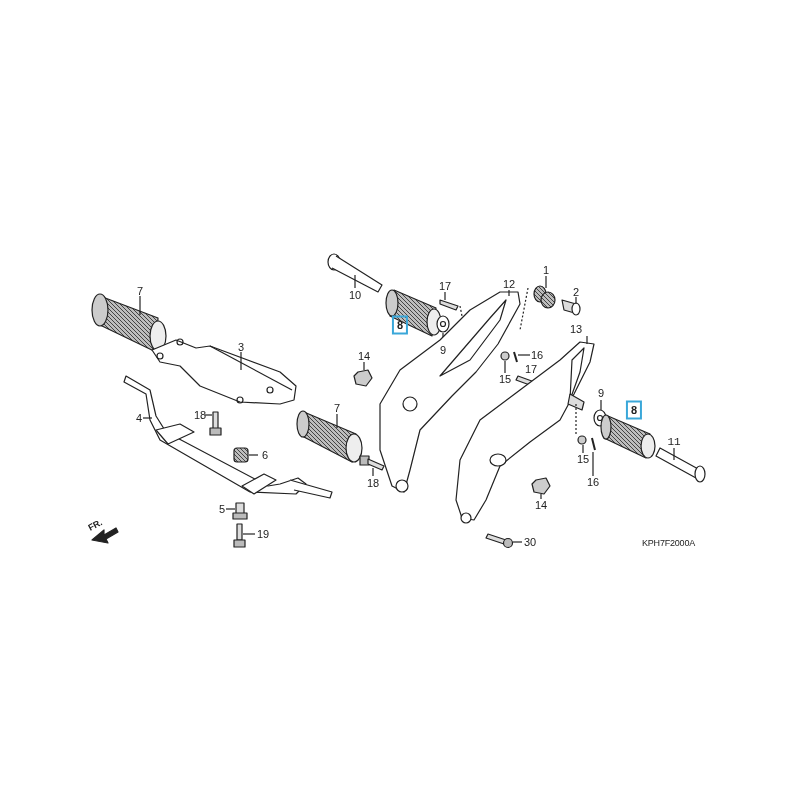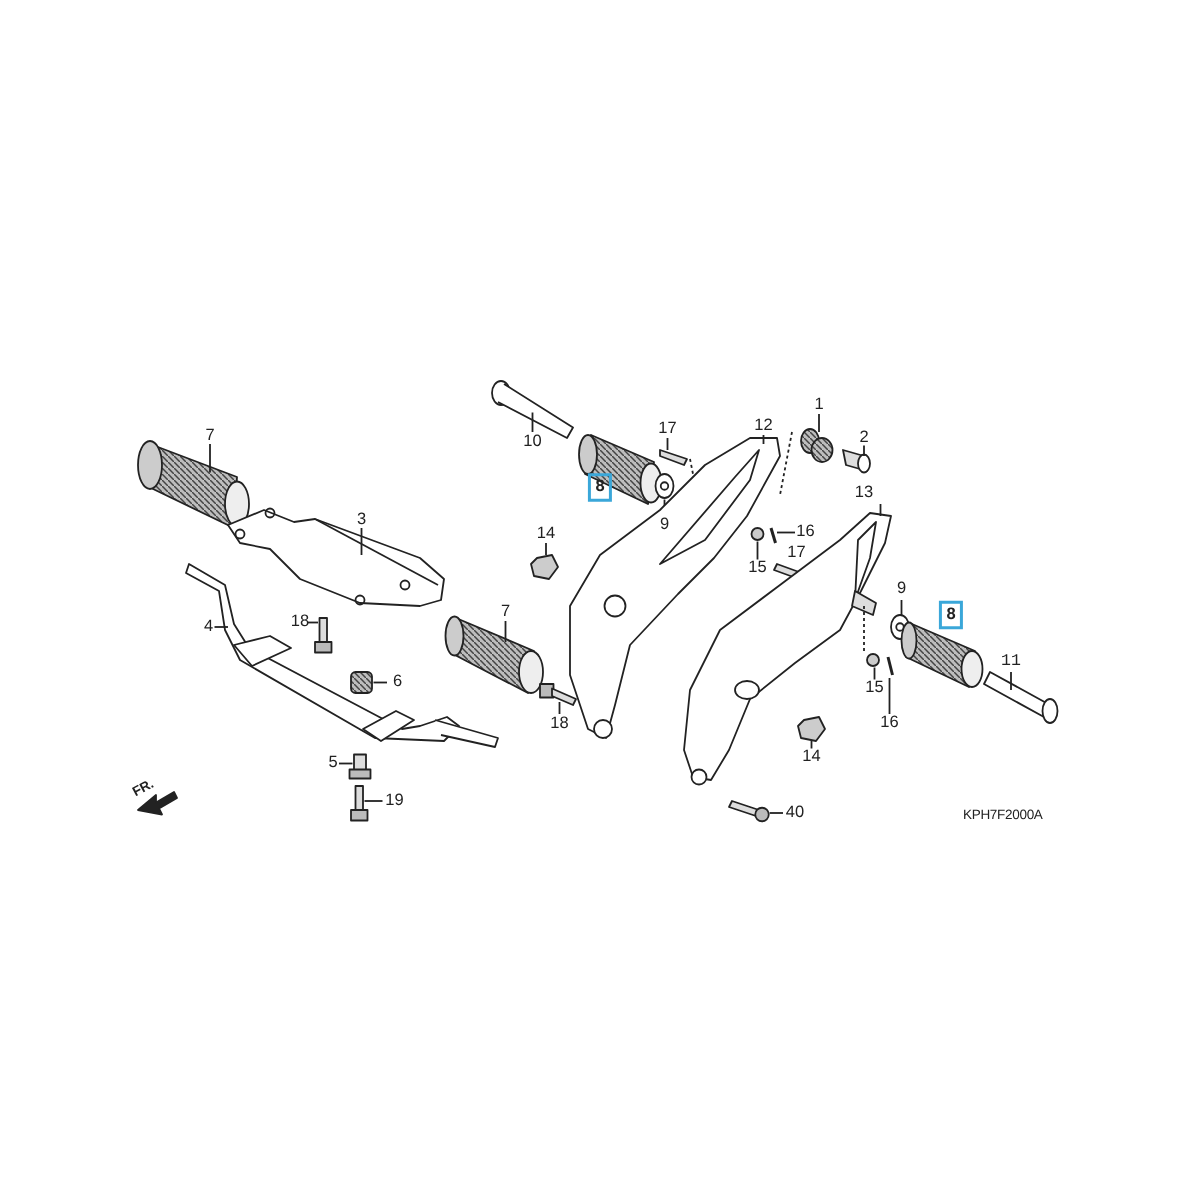--- a/index.html
+++ b/index.html
@@ -219,17 +219,17 @@
     <div class="lbl" style="left: 541px; top: 505px;">14</div>
     <div class="lbl" style="left: 505px; top: 379px;">15</div>
     <div class="lbl" style="left: 583px; top: 459px;">15</div>
     <div class="lbl" style="left: 537px; top: 355px;">16</div>
     <div class="lbl" style="left: 593px; top: 482px;">16</div>
     <div class="lbl" style="left: 445px; top: 286px;">17</div>
     <div class="lbl" style="left: 531px; top: 369px;">17</div>
     <div class="lbl" style="left: 200px; top: 415px;">18</div>
     <div class="lbl" style="left: 373px; top: 483px;">18</div>
     <div class="lbl" style="left: 263px; top: 534px;">19</div>
-    <div class="lbl" style="left: 530px; top: 542px;">40</div>
+    <div class="lbl" style="left: 530px; top: 542px;">30</div>
   </div>
 
 <div class="code" style="left:642px;top:538px;">KPH7F2000A</div>
 <div class="fr">FR.</div>
 
 </body></html>

